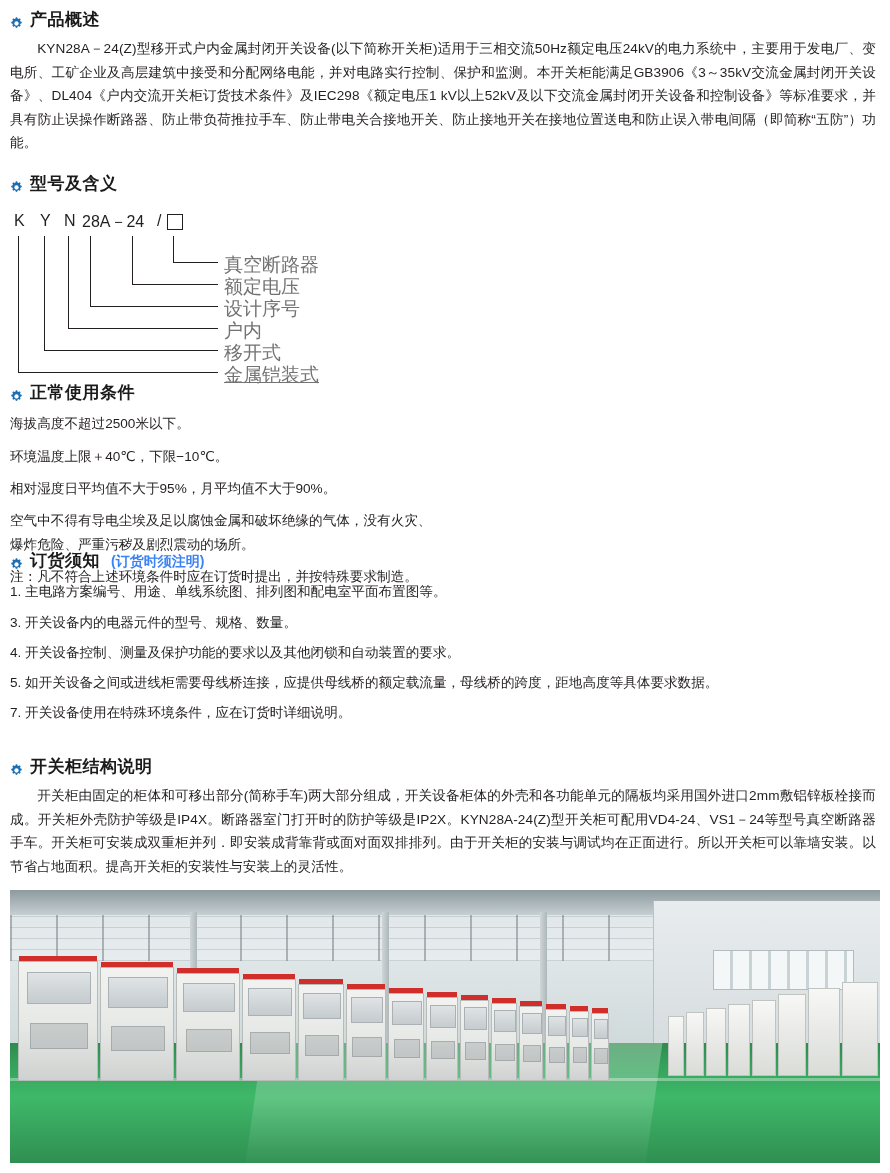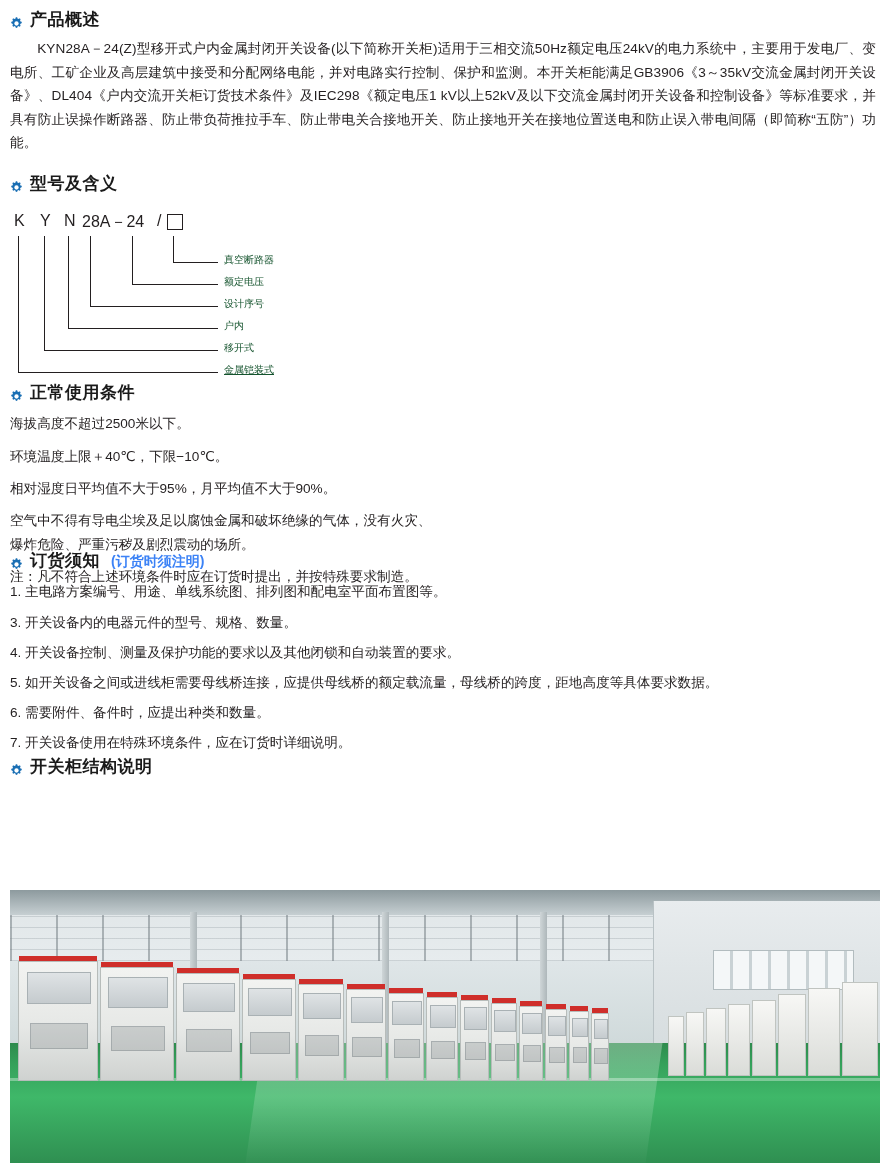--- a/index.html
+++ b/index.html
@@ -101,22 +101,22 @@
     width: 1px;
     background: #231f20;
   }
   .hline {
     position: absolute;
     height: 1px;
     background: #231f20;
   }
   .leaf-label {
     position: absolute;
-    font-size: 10px;
-    color: #14532d;
+    font-size: 19px;
+    color: #737373;
     line-height: 1;
     white-space: nowrap;
   }
 
   
   .photo-frame {
     width: 870px;
     height: 273px;
     position: relative;
     overflow: hidden;
@@ -291,35 +291,35 @@
         </svg>
       </span>
       <span class="section-title">订货须知</span>
       <span class="section-note">(订货时须注明)</span>
     </div>
     <div style="margin-top:9px;">
       <p class="list-line" style="margin-bottom:6px;">1. 主电路方案编号、用途、单线系统图、排列图和配电室平面布置图等。</p>
       <p class="list-line" style="margin-bottom:6px;">3. 开关设备内的电器元件的型号、规格、数量。</p>
       <p class="list-line" style="margin-bottom:6px;">4. 开关设备控制、测量及保护功能的要求以及其他闭锁和自动装置的要求。</p>
       <p class="list-line" style="margin-bottom:6px;">5. 如开关设备之间或进线柜需要母线桥连接，应提供母线桥的额定载流量，母线桥的跨度，距地高度等具体要求数据。</p>
-      <p class="list-line" style="margin-bottom:6px;">6. 需要附件、备件时，应提出种类和数量。</p>
       <p class="list-line">7. 开关设备使用在特殊环境条件，应在订货时详细说明。</p>
     </div>
   </div>
 
   <div id="sec-struct">
     <div class="section-head">
       <span class="gear-icon">
         <svg width="13" height="13" viewBox="0 0 24 24" aria-hidden="true">
           <path fill="#1a6fb4" d="M12 0.5c1.1 0 2 0.9 2 2v0.6c0.6 0.2 1.2 0.4 1.7 0.7l0.4-0.4c0.8-0.8 2-0.8 2.8 0 0.8 0.8 0.8 2 0 2.8l-0.4 0.4c0.3 0.5 0.5 1.1 0.7 1.7h0.6c1.1 0 2 0.9 2 2s-0.9 2-2 2h-0.6c-0.2 0.6-0.4 1.2-0.7 1.7l0.4 0.4c0.8 0.8 0.8 2 0 2.8-0.8 0.8-2 0.8-2.8 0l-0.4-0.4c-0.5 0.3-1.1 0.5-1.7 0.7v0.6c0 1.1-0.9 2-2 2s-2-0.9-2-2v-0.6c-0.6-0.2-1.2-0.4-1.7-0.7l-0.4 0.4c-0.8 0.8-2 0.8-2.8 0-0.8-0.8-0.8-2 0-2.8l0.4-0.4c-0.3-0.5-0.5-1.1-0.7-1.7h-0.6c-1.1 0-2-0.9-2-2s0.9-2 2-2h0.6c0.2-0.6 0.4-1.2 0.7-1.7l-0.4-0.4c-0.8-0.8-0.8-2 0-2.8 0.8-0.8 2-0.8 2.8 0l0.4 0.4c0.5-0.3 1.1-0.5 1.7-0.7v-0.6c0-1.1 0.9-2 2-2z"></path>
           <circle cx="12" cy="12" r="4" fill="#ffffff"></circle>
         </svg>
       </span>
       <span class="section-title">开关柜结构说明</span>
     </div>
+    <p class="para indent">开关柜由固定的柜体和可移出部分(简称手车)两大部分组成，开关设备柜体的外壳和各功能单元的隔板均采用国外进口2mm敷铝锌板栓接而成。开关柜外壳防护等级是IP4X。断路器室门打开时的防护等级是IP2X。KYN28A-24(Z)型开关柜可配用VD4-24、VS1－24等型号真空断路器手车。开关柜可安装成双重柜并列．即安装成背靠背或面对面双排排列。由于开关柜的安装与调试均在正面进行。所以开关柜可以靠墙安装。以节省占地面积。提高开关柜的安装性与安装上的灵活性。</p>
   </div>
 
   <div id="photo">
     <div class="photo-frame">
       <div class="sky"></div>
       <div class="roof-truss"></div>
       <div class="roof-dark"></div>
       <div class="wall-right"></div>
       <div class="window-band"></div>
       <div class="pillar" style="left:180px;"></div>

